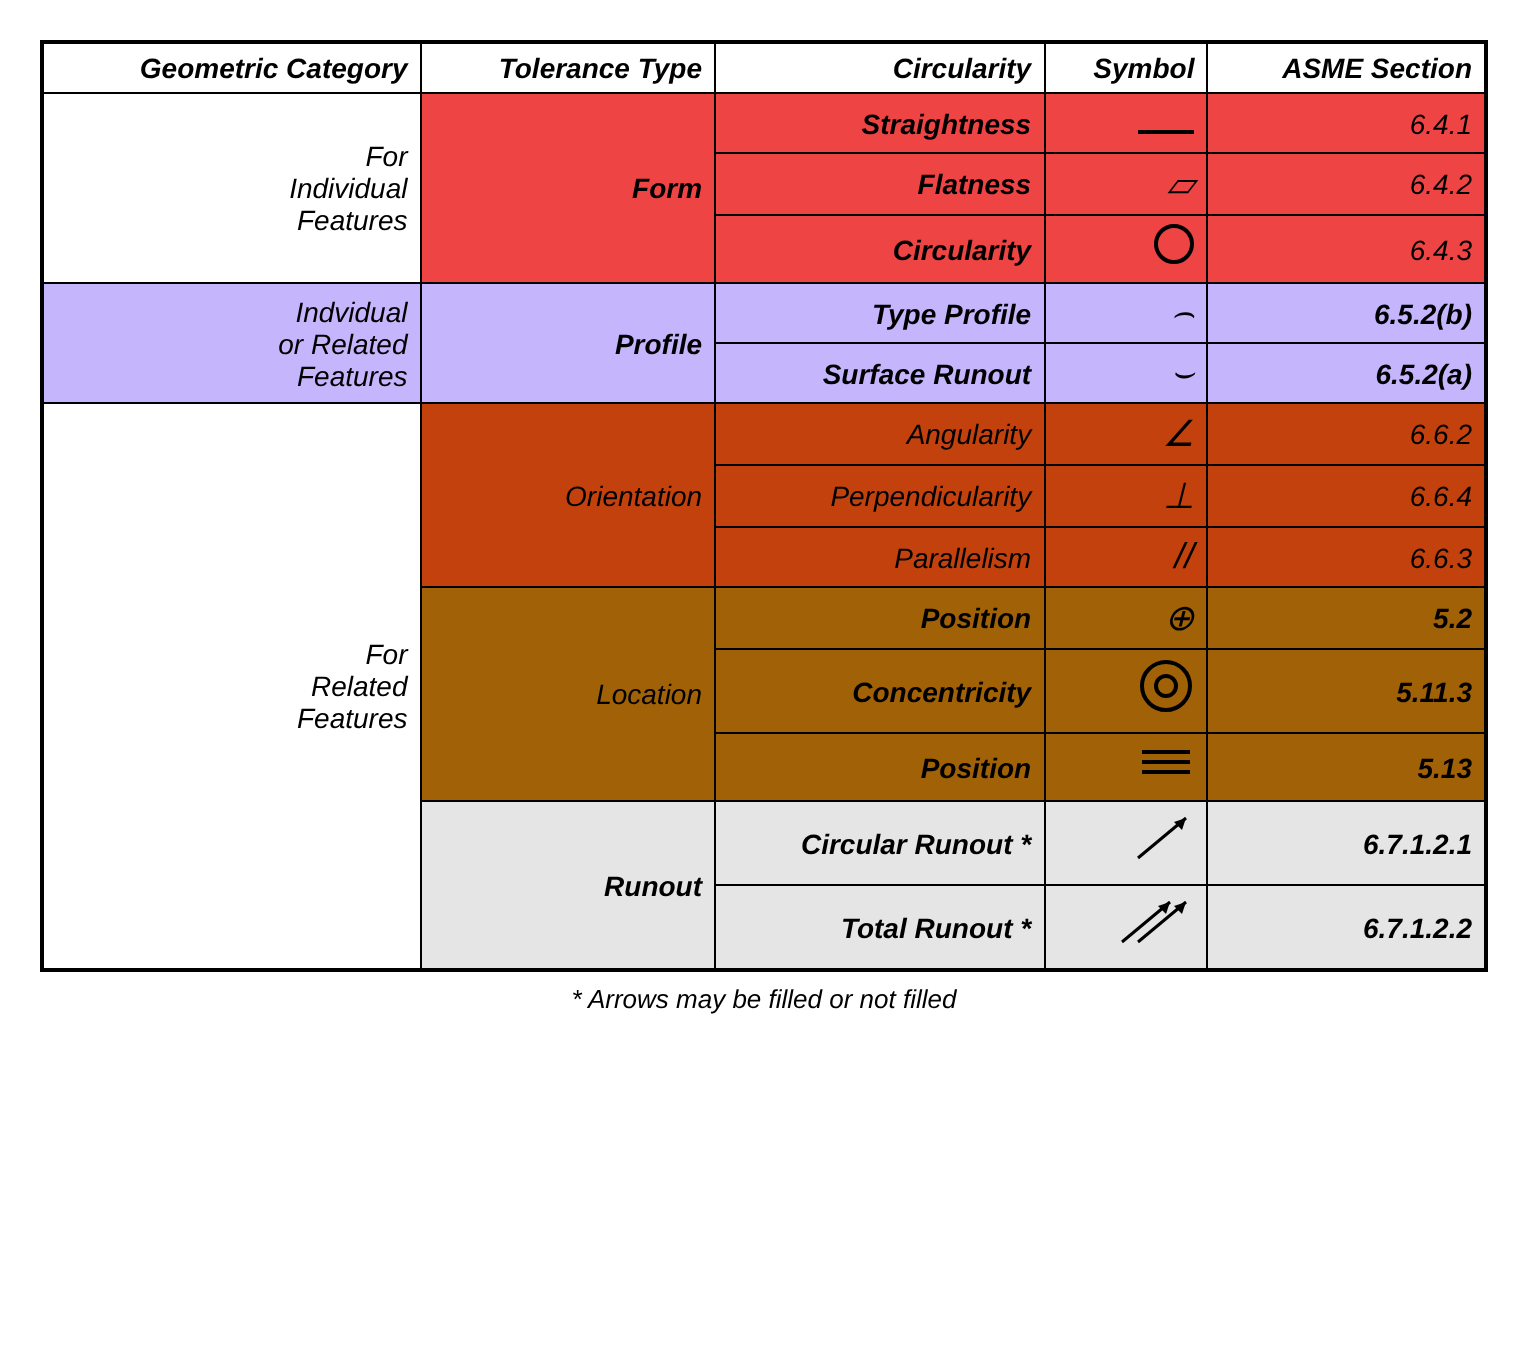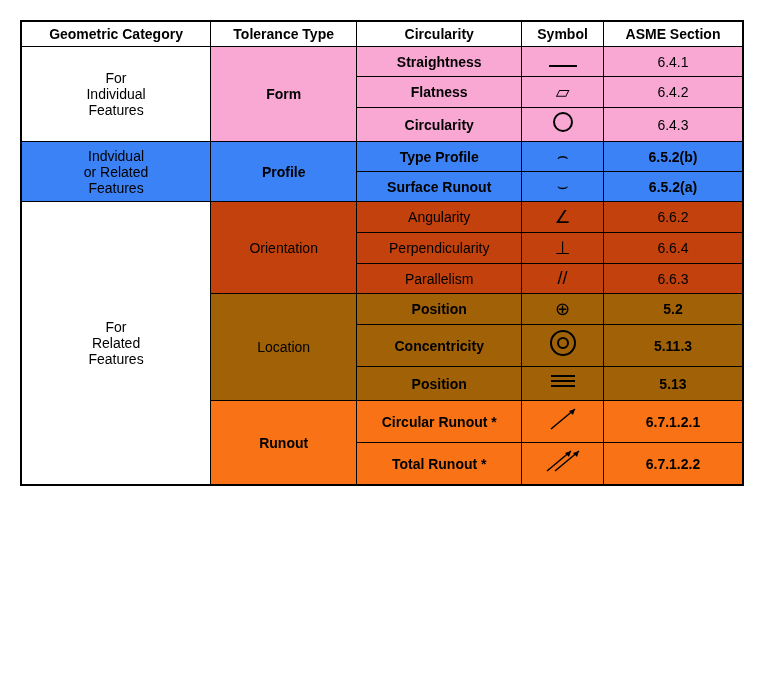--- a/index.html
+++ b/index.html
@@ -15,35 +15,36 @@
     .container {
       width: 724px;
     }
     table {
       border-collapse: collapse;
       width: 100%;
       border: 2px solid #000;
     }
     th, td {
       border: 1px solid #000;
-      text-align: center;
+      text-align: right;
       vertical-align: middle;
       padding: 4px 6px;
       font-size: 14px;
+      font-style: italic;
     }
     .header-row th {
       font-weight: bold;
       background: #fff;
       font-size: 14px;
     }
-    .bg-green { background-color: #f9a8d4; margin-top: 20px; }
-    .bg-yellow { background-color: #3b82f6; }
+    .bg-green { background-color: #ef4444; margin-top: 20px; }
+    .bg-yellow { background-color: #c4b5fd; }
     .bg-blue { background-color: #c2410c; }
     .bg-orange { background-color: #a16207; }
-    .bg-lightyellow { background-color: #f97316; }
+    .bg-lightyellow { background-color: #e5e5e5; }
     .bold { font-weight: bold; }
 
     td.symbol-cell {
       font-size: 18px;
     }
     .footnote {
       text-align: center;
       font-size: 13px;
       margin-top: 6px;
       font-style: italic;
@@ -169,13 +170,14 @@
             <line x1="4" y1="24" x2="28" y2="4" stroke="#000" stroke-width="1.5"></line>
             <polygon points="28,4 22,6 26,10" fill="#000"></polygon>
             <line x1="12" y1="24" x2="36" y2="4" stroke="#000" stroke-width="1.5"></line>
             <polygon points="36,4 30,6 34,10" fill="#000"></polygon>
           </svg>
         </td>
         <td class="bg-lightyellow bold">6.7.1.2.2</td>
       </tr>
     </tbody>
   </table>
+  <div class="footnote">* Arrows may be filled or not filled</div>
 </div>
 
 </body></html>

